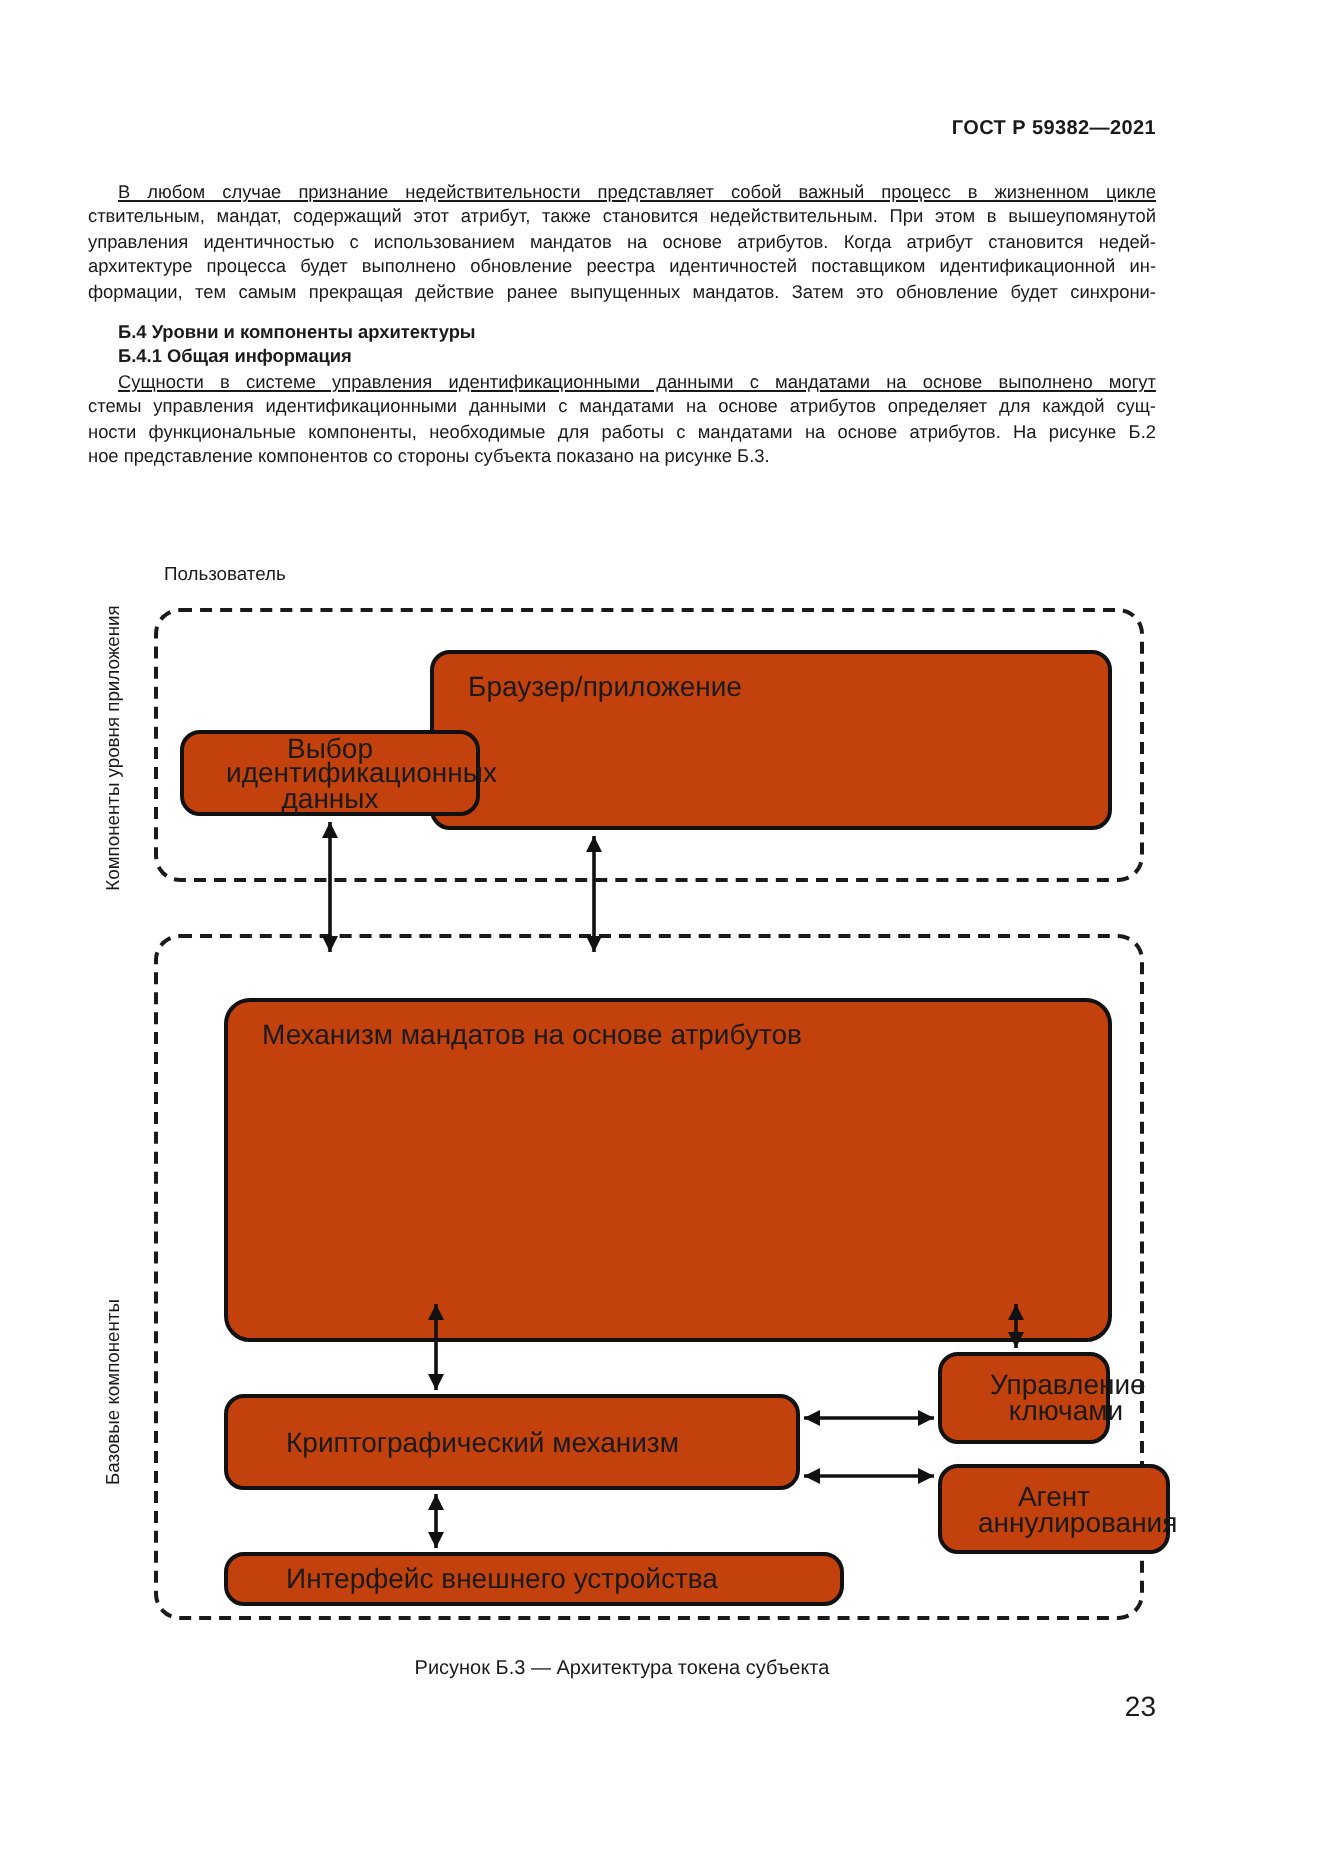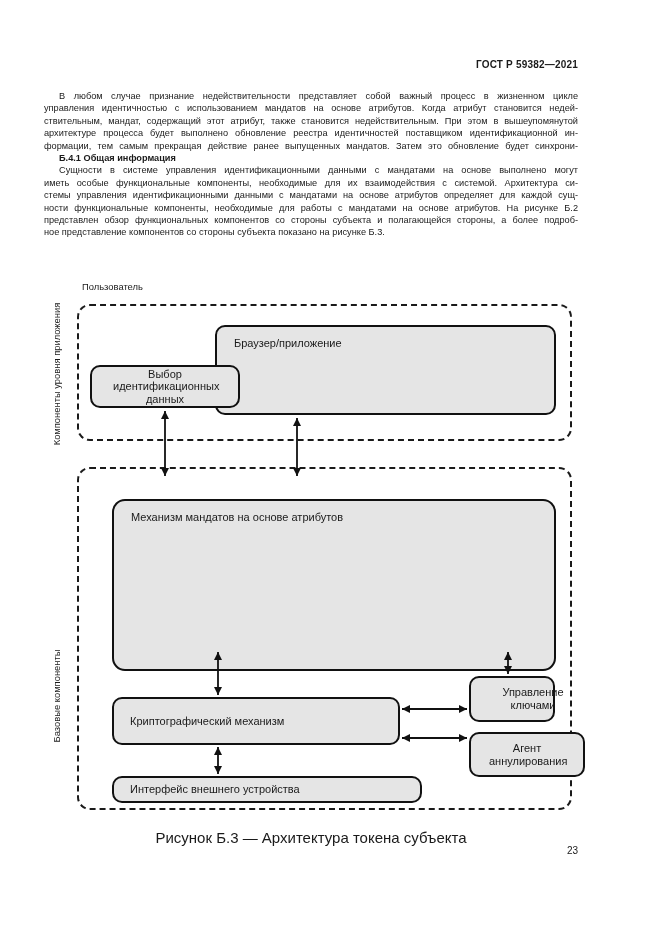--- a/index.html
+++ b/index.html
@@ -11,34 +11,34 @@
     color:#1a1a1a;
     overflow:hidden;
   }
   
   .doc-header {
     position:absolute; top:59px; right:83px;
     font-size:10px; font-weight:bold; letter-spacing:0.2px;
   }
   .page-number {
     position:absolute; top:845px; right:83px;
-    font-size:10px;
+    font-size:14px;
   }
   
   .text-block {
     position:absolute; left:44px; top:90px; width:534px;
   }
   .line {
     height:12.42px; line-height:12.42px;
     font-size:9.2px;
     text-align:justify; text-align-last:justify;
     overflow:visible; white-space:nowrap;
   }
   .line.j { white-space:normal; }
-  .line.first { text-indent:15px; }
+  .line.first { text-indent:15px;text-decoration:underline; }
   .line.last { text-align-last:left; white-space:normal; }
   .heading {
     height:12.42px; line-height:12.42px;
     font-size:9.2px; font-weight:bold;
     text-indent:15px; white-space:nowrap;
   }
   .heading.h1 { margin-top:8px; }
   
   .fig-label-user {
     position:absolute; left:82px; top:281px; font-size:9.4px;
@@ -52,61 +52,60 @@
   .dbox {
     position:absolute;
     border:2px dashed #1a1a1a; border-radius:13px;
     background:transparent;
   }
   .dbox.top   { left:77px; top:304px; width:491px; height:133px; }
   .dbox.bottom{ left:77px; top:467px; width:491px; height:339px; }
   .sbox {
     position:absolute;
     border:2.4px solid #111; border-radius:10px;
-    background:#e5e5e5; box-sizing:border-box;
-    font-size:11px; line-height:12.6px;
+    background:#c2410c; box-sizing:border-box;
+    font-size:14px; line-height:12.6px;
   }
   .sbox .pad-label { padding:10px 0 0 17px; }
   .sbox.center { display:flex; align-items:center; justify-content:center; text-align:center; }
   .sbox.vcenter { display:flex; align-items:center; }
   .box-browser    { left:215px; top:325px; width:341px; height:90px; z-index:1; }
   .box-select     { left:90px;  top:365px; width:150px; height:43px; z-index:2; }
   .box-select .inner { width:104px; margin:16px auto; text-align:center; }
   .box-mechanism  { left:112px; top:499px; width:444px; height:172px; border-radius:13px; }
   .box-crypto     { left:112px; top:697px; width:288px; height:48px; }
-  .box-crypto .inner, .box-interface .inner { padding-left:16px; }
+  .box-crypto .inner, .box-interface .inner { padding-left:29px; }
   .box-keys       { left:469px; top:676px; width:86px;  height:46px;padding-left:42px; }
   .box-keys .inner, .box-agent .inner { width:76px; margin:0 auto; text-align:center; }
   .box-agent      { left:469px; top:732px; width:116px;  height:45px; }
   .box-interface  { left:112px; top:776px; width:310px; height:27px; }
   .arrows-layer { position:absolute; left:0; top:0; z-index:3; pointer-events:none; }
   .fig-caption {
     position:absolute; left:44px; top:829px; width:534px;
-    text-align:center; font-size:15px;
+    text-align:center; font-size:10px;
   }
 </style>
 </head>
 <body>
 
 <div class="page">
 
   <div class="doc-header">ГОСТ Р 59382—2021</div>
 
   <div class="text-block">
     <div class="line j first">В любом случае признание недействительности представляет собой важный процесс в жизненном цикле</div>
+    <div class="line j">ствительным, мандат, содержащий этот атрибут, также становится недействительным. При этом в вышеупомянутой</div>
     <div class="line j">управления идентичностью с использованием мандатов на основе атрибутов. Когда атрибут становится недей-</div>
-    <div class="line j">ствительным, мандат, содержащий этот атрибут, также становится недействительным. При этом в вышеупомянутой</div>
     <div class="line j">архитектуре процесса будет выполнено обновление реестра идентичностей поставщиком идентификационной ин-</div>
     <div class="line j">формации, тем самым прекращая действие ранее выпущенных мандатов. Затем это обновление будет синхрони-</div>
+    <div class="heading h1">Б.4 Уровни и компоненты архитектуры</div>
     <div class="heading">Б.4.1 Общая информация</div>
     <div class="line j first">Сущности в системе управления идентификационными данными с мандатами на основе выполнено могут</div>
-    <div class="line j">иметь особые функциональные компоненты, необходимые для их взаимодействия с системой. Архитектура си-</div>
     <div class="line j">стемы управления идентификационными данными с мандатами на основе атрибутов определяет для каждой сущ-</div>
     <div class="line j">ности функциональные компоненты, необходимые для работы с мандатами на основе атрибутов. На рисунке Б.2</div>
-    <div class="line j">представлен обзор функциональных компонентов со стороны субъекта и полагающейся стороны, а более подроб-</div>
     <div class="line last">ное представление компонентов со стороны субъекта показано на рисунке Б.3.</div>
   </div>
 
   <div class="fig-label-user">Пользователь</div>
 
   <div class="vlabel app">Компоненты уровня приложения</div>
   <div class="vlabel base">Базовые компоненты</div>
 
   <div class="dbox top"></div>
   <div class="dbox bottom"></div>

